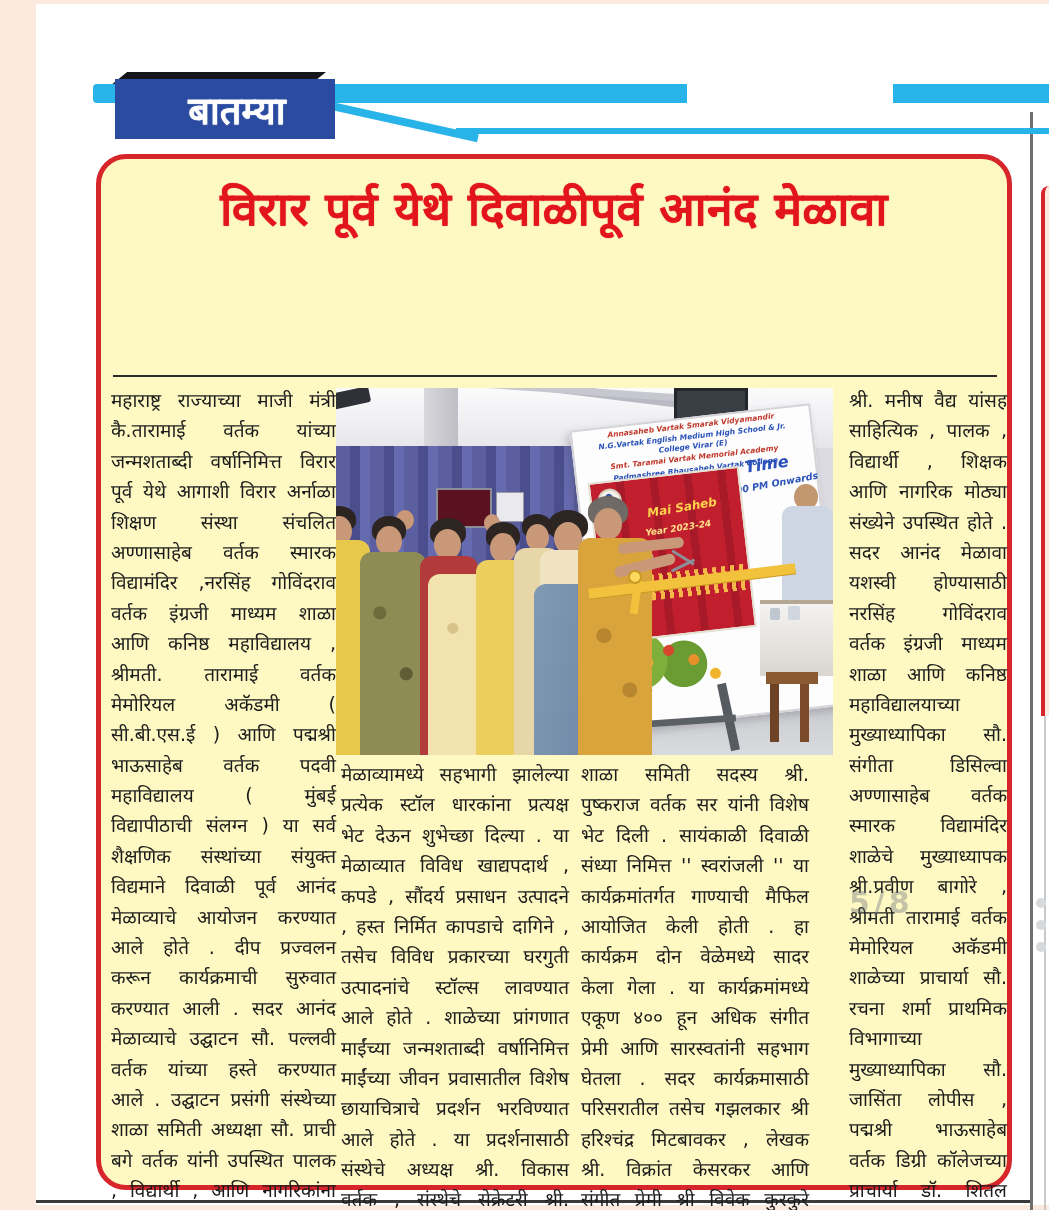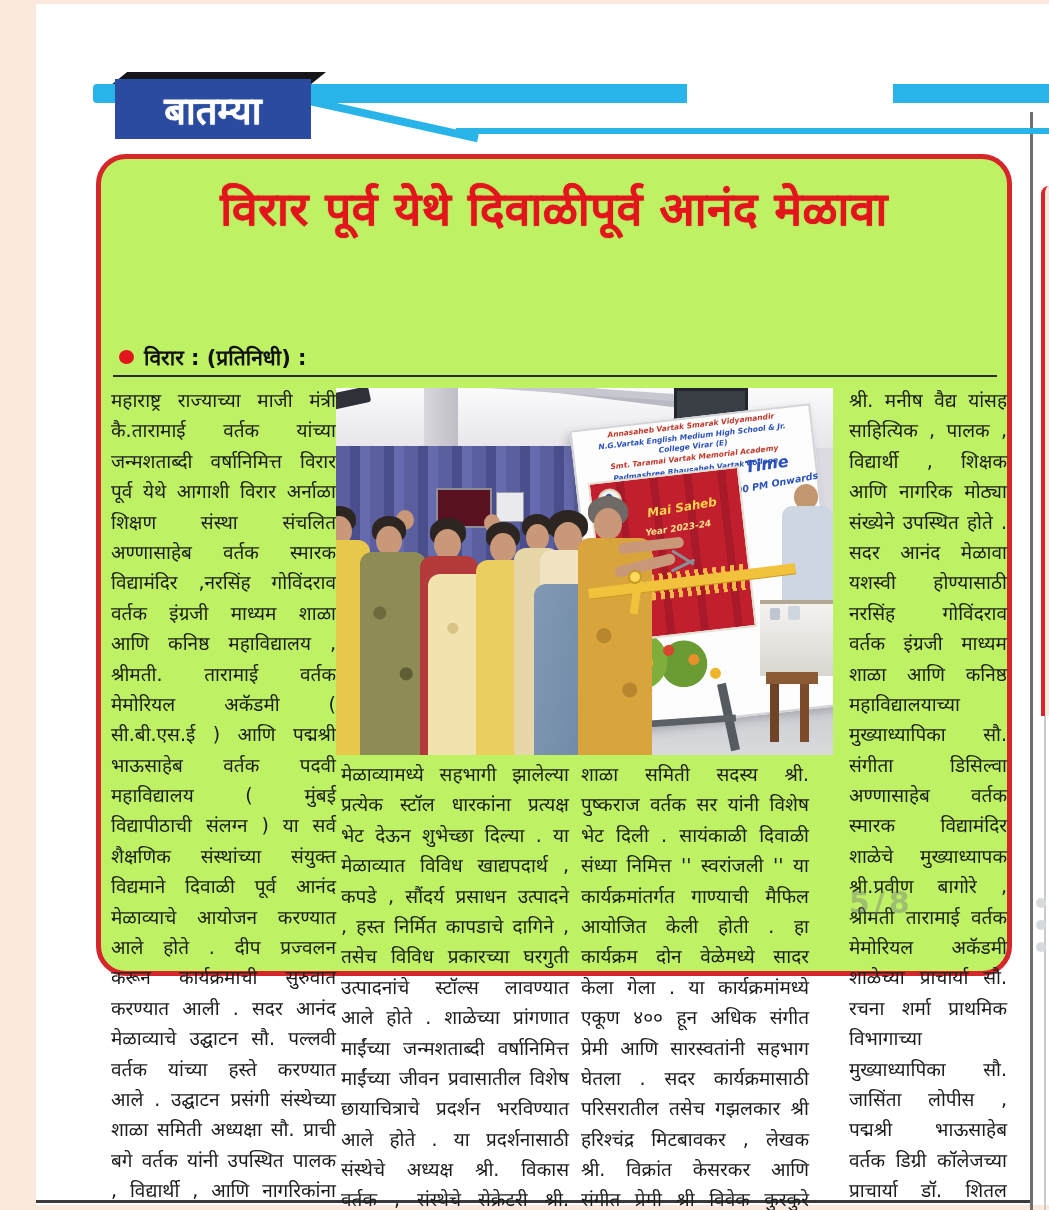--- a/index.html
+++ b/index.html
@@ -19,27 +19,27 @@
   .edge-dot{width:10px;height:10px;border-radius:50%;background:#d7dadd;}
   
   .black-flag{left:100px;top:72px;width:226px;height:22px;background:#15151a;
     clip-path:polygon(12% 0,100% 0,88% 100%,0 100%);}
   .cyan-bar-left{left:93px;top:84px;width:594px;height:19px;background:#29b4e9;border-radius:4px 0 0 4px;}
   .cyan-bar-right{left:893px;top:84px;width:156px;height:19px;background:#29b4e9;}
   .cyan-diagonal{left:305px;top:96px;width:178px;height:8px;background:#29b4e9;
     transform:rotate(12.5deg);transform-origin:left top;}
   .cyan-thin{left:456px;top:128px;width:593px;height:6px;background:#29b4e9;}
   .section-box{left:115px;top:79px;width:196px;height:60px;background:#2a4ba0;
-    display:flex;align-items:center;justify-content:center;}
+    display:flex;align-items:center;justify-content:center;padding-left:24px;}
   .section-box span{color:#ffffff;font-size:38px;font-weight:800;text-shadow:0 0 1px #fff;}
   .edition-title{left:676px;top:74px;width:228px;text-align:center;color:#e2171d;
     font-size:36px;font-weight:800;text-shadow:0 0 1px #e2171d;}
   
-  .article-box{left:96px;top:154px;width:916px;height:822px;box-sizing:border-box;
-    background:#bef264;border:5px solid #d7252c;border-radius:30px;}
+  .article-box{left:96px;top:154px;width:916px;height:1036px;box-sizing:border-box;
+    background:#fef9c3;border:5px solid #d7252c;border-radius:30px;}
   .headline{left:25px;top:16px;width:856px;text-align:center;color:#e3151c;
     font-size:46px;font-weight:800;line-height:1.5;text-shadow:0 0 1px #e3151c;letter-spacing:0.5px;}
   .byline-row{left:18px;top:184px;display:flex;align-items:center;gap:10px;}
   .byline-dot{width:15px;height:14px;border-radius:50%;background:#e3151c;}
   .byline-text{font-size:21px;font-weight:700;color:#111;}
   .byline-rule{left:12px;top:216px;width:884px;height:2px;background:#2b2b2b;}
   .body-col{position:absolute;font-size:19px;line-height:1.6;text-align:justify;
     color:#1b1b1b;font-weight:500;word-spacing:2px;}
   .page-indicator{left:748px;top:726px;font-size:30px;color:rgba(110,116,128,0.40);
     font-weight:700;letter-spacing:4px;}
@@ -131,24 +131,20 @@
   <div class="abs section-box">
     <span>बातम्या</span>
   </div>
 
   <div class="abs article-box">
 
     <div class="abs headline">
       <div>विरार पूर्व येथे दिवाळीपूर्व आनंद मेळावा</div>
     </div>
 
-    <div class="abs byline-row">
-      <div class="byline-dot"></div>
-      <div class="byline-text">विरार : (प्रतिनिधी) :</div>
-    </div>
     <div class="abs byline-rule"></div>
 
     <div class="body-col" style="left:10px;top:226px;width:225px;height:796px;">महाराष्ट्र राज्याच्या माजी मंत्री कै.तारामाई वर्तक यांच्या जन्मशताब्दी वर्षानिमित्त विरार पूर्व येथे आगाशी विरार अर्नाळा शिक्षण संस्था संचलित अण्णासाहेब वर्तक स्मारक विद्यामंदिर ,नरसिंह गोविंदराव वर्तक इंग्रजी माध्यम शाळा आणि कनिष्ठ महाविद्यालय , श्रीमती. तारामाई वर्तक मेमोरियल अकॅडमी ( सी.बी.एस.ई ) आणि पद्मश्री भाऊसाहेब वर्तक पदवी महाविद्यालय ( मुंबई विद्यापीठाची संलग्न ) या सर्व शैक्षणिक संस्थांच्या संयुक्त विद्यमाने दिवाळी पूर्व आनंद मेळाव्याचे आयोजन करण्यात आले होते . दीप प्रज्वलन करून कार्यक्रमाची सुरुवात करण्यात आली . सदर आनंद मेळाव्याचे उद्घाटन सौ. पल्लवी वर्तक यांच्या हस्ते करण्यात आले . उद्घाटन प्रसंगी संस्थेच्या शाळा समिती अध्यक्षा सौ. प्राची बगे वर्तक यांनी उपस्थित पालक , विद्यार्थी , आणि नागरिकांना दिवाळीच्या शुभेच्छा दिल्या तसेच</div>
     <div class="body-col" style="left:240px;top:600px;width:228px;height:422px;">मेळाव्यामध्ये सहभागी झालेल्या प्रत्येक स्टॉल धारकांना प्रत्यक्ष भेट देऊन शुभेच्छा दिल्या . या मेळाव्यात विविध खाद्यपदार्थ , कपडे , सौंदर्य प्रसाधन उत्पादने , हस्त निर्मित कापडाचे दागिने , तसेच विविध प्रकारच्या घरगुती उत्पादनांचे स्टॉल्स लावण्यात आले होते . शाळेच्या प्रांगणात माईंच्या जन्मशताब्दी वर्षानिमित्त माईंच्या जीवन प्रवासातील विशेष छायाचित्राचे प्रदर्शन भरविण्यात आले होते . या प्रदर्शनासाठी संस्थेचे अध्यक्ष श्री. विकास वर्तक , संस्थेचे सेक्रेटरी श्री. उत्तम पाटील ,</div>
     <div class="body-col" style="left:480px;top:600px;width:228px;height:422px;">शाळा समिती सदस्य श्री. पुष्कराज वर्तक सर यांनी विशेष भेट दिली . सायंकाळी दिवाळी संध्या निमित्त '' स्वरांजली '' या कार्यक्रमांतर्गत गाण्याची मैफिल आयोजित केली होती . हा कार्यक्रम दोन वेळेमध्ये सादर केला गेला . या कार्यक्रमांमध्ये एकूण ४०० हून अधिक संगीत प्रेमी आणि सारस्वतांनी सहभाग घेतला . सदर कार्यक्रमासाठी परिसरातील तसेच गझलकार श्री हरिश्चंद्र मिटबावकर , लेखक श्री. विक्रांत केसरकर आणि संगीत प्रेमी श्री विवेक कुरकुरे सामाजिक कार्यकर्ते श्री. नरेंद्र पाटील आणि</div>
     <div class="body-col" style="left:748px;top:226px;width:158px;height:796px;">श्री. मनीष वैद्य यांसह साहित्यिक , पालक , विद्यार्थी , शिक्षक आणि नागरिक मोठ्या संख्येने उपस्थित होते . सदर आनंद मेळावा यशस्वी होण्यासाठी नरसिंह गोविंदराव वर्तक इंग्रजी माध्यम शाळा आणि कनिष्ठ महाविद्यालयाच्या मुख्याध्यापिका सौ. संगीता डिसिल्वा अण्णासाहेब वर्तक स्मारक विद्यामंदिर शाळेचे मुख्याध्यापक श्री.प्रवीण बागोरे , श्रीमती तारामाई वर्तक मेमोरियल अकॅडमी शाळेच्या प्राचार्या सौ. रचना शर्मा प्राथमिक विभागाच्या मुख्याध्यापिका सौ. जासिंता लोपीस , पद्मश्री भाऊसाहेब वर्तक डिग्री कॉलेजच्या प्राचार्या डॉ. शितल कोरडकर , एन.जी.वी शाळेच्या पर्यवेक्षिका सौ. मनीषा अडेलकर आदी व्यक्तींनी सुयोग्य नियोजन केले होते आणि शिक्षक आणि शिक्षकेतर कर्मचारी यांनी अथक परिश्रम घेतले . संस्थेच्या व्यवस्थापन मंडळाचे विशेष सहकार्य सदर मेळाव्यास लाभले .</div>
 
     <div class="abs page-indicator">5/8</div>
 
     <div class="abs photo">

